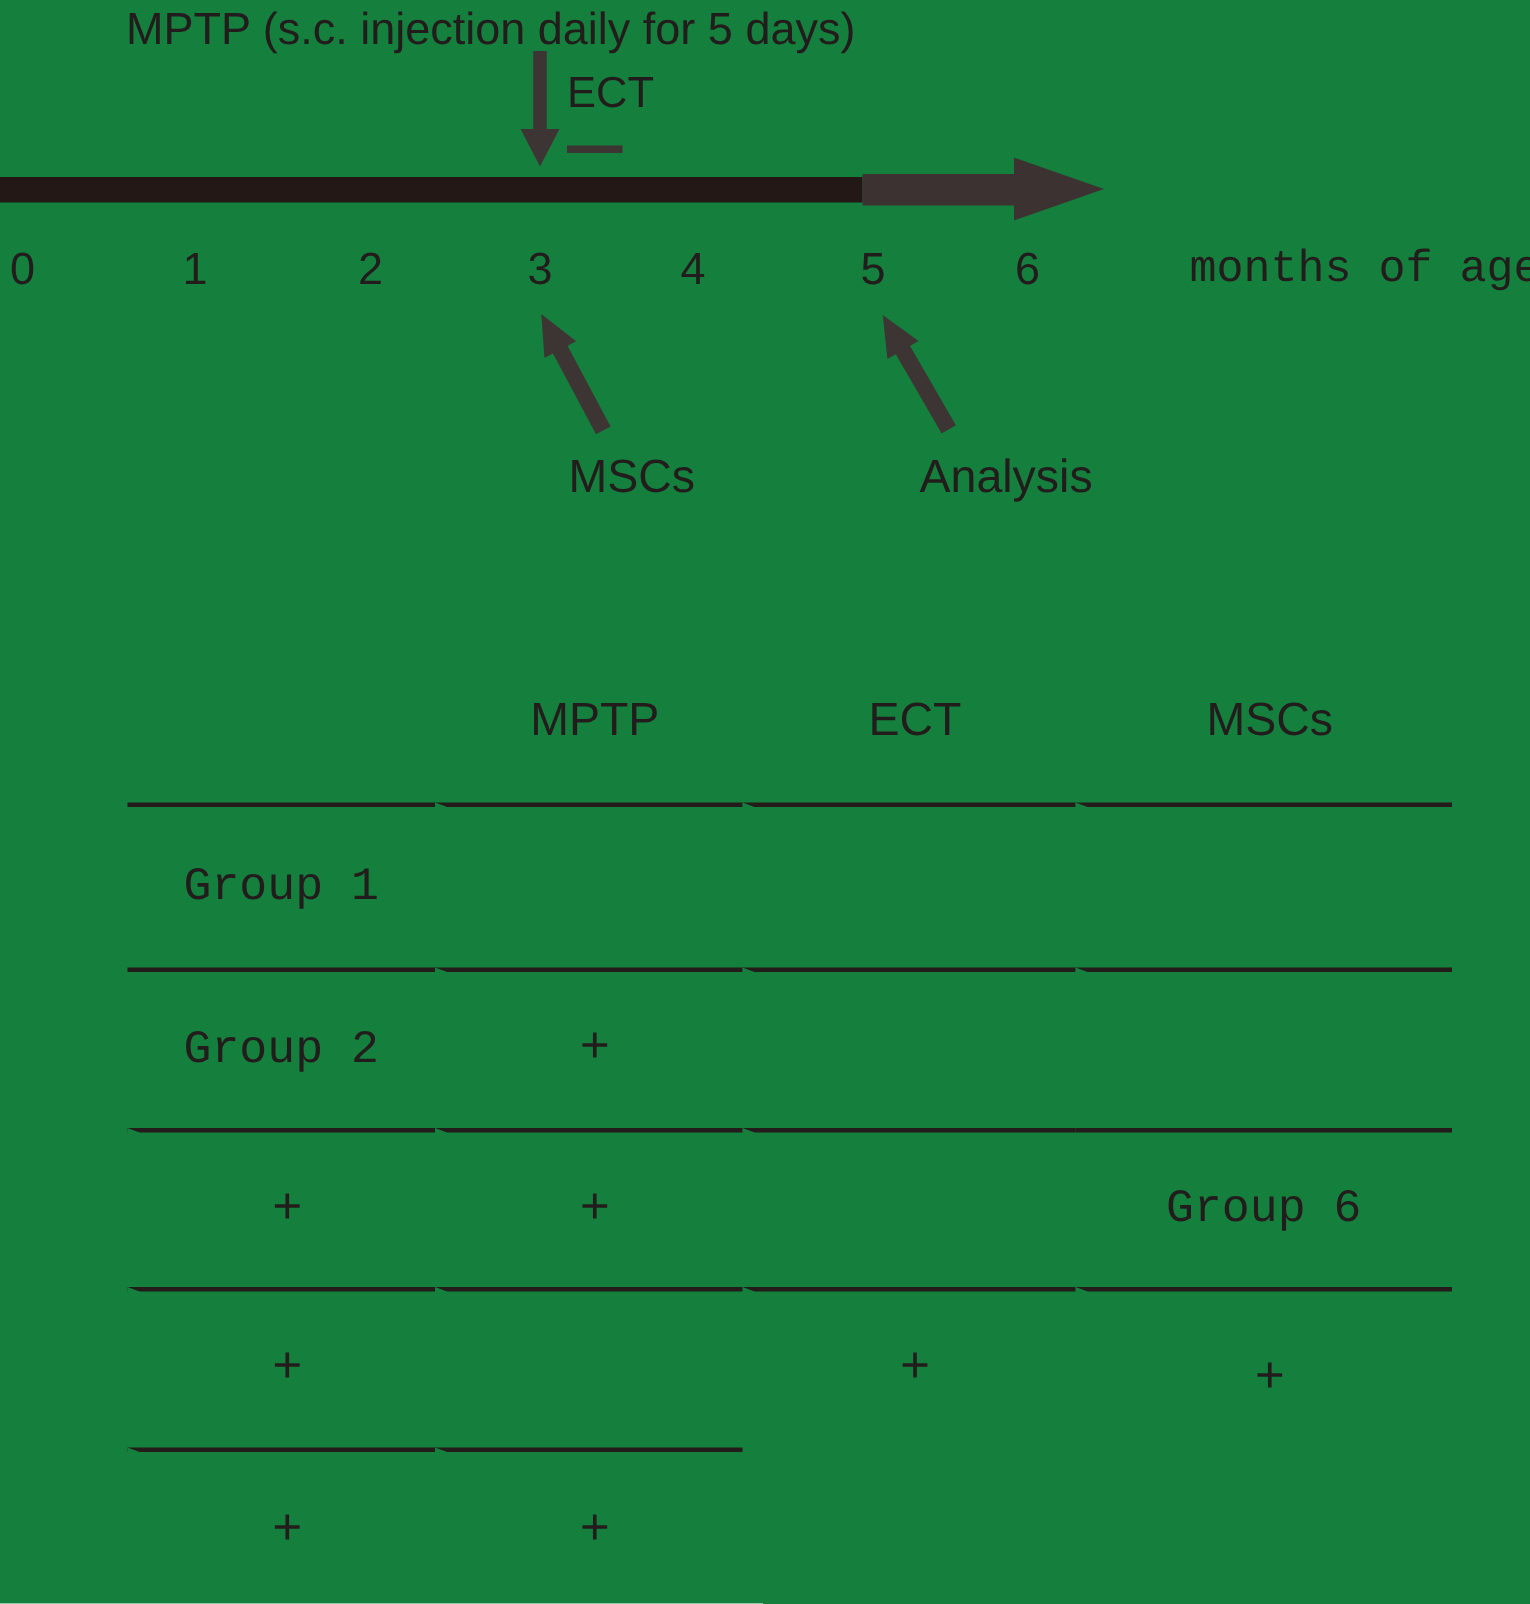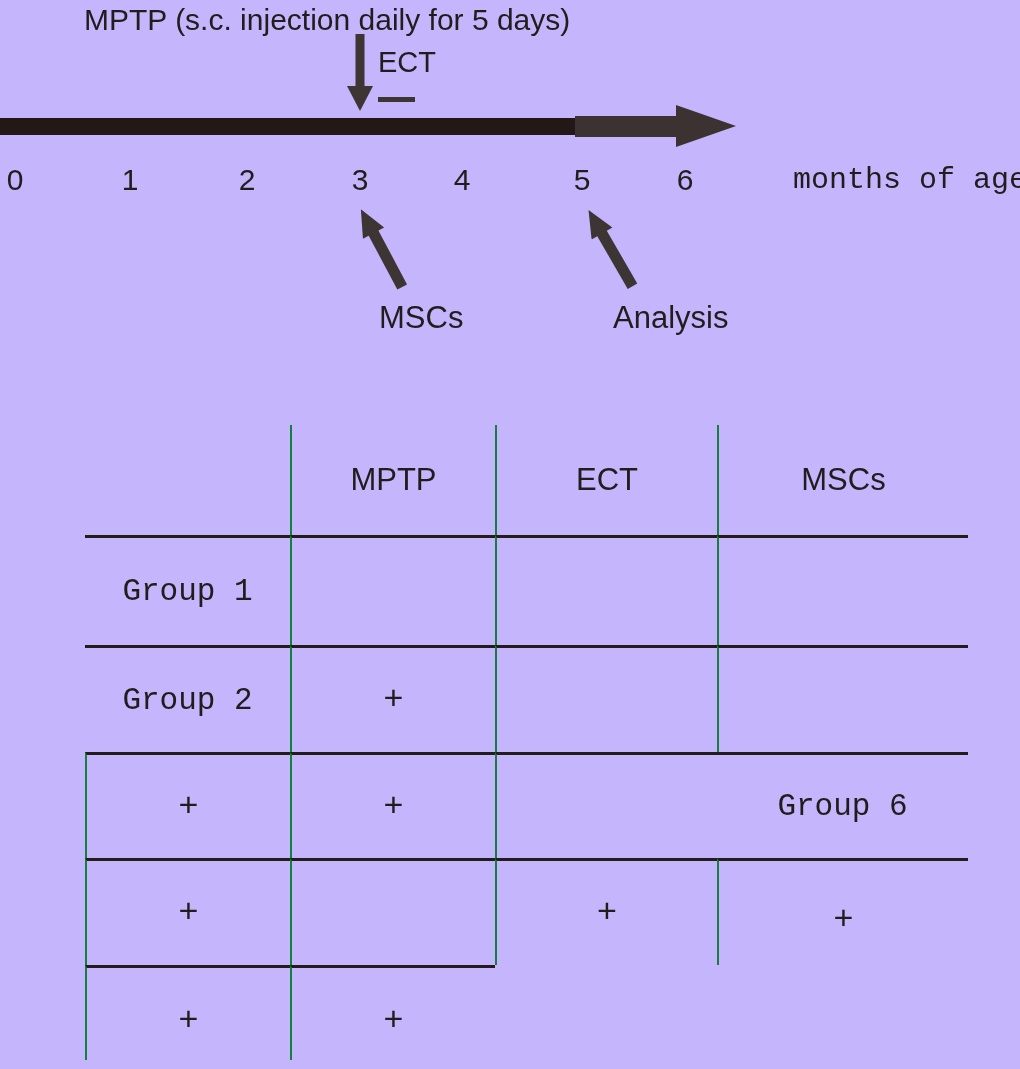--- a/index.html
+++ b/index.html
@@ -1,20 +1,20 @@
 <!DOCTYPE html>
 <html><head>
 <meta charset="utf-8">
 <style>
   html, body { margin: 0; padding: 0; background: #ffffff; }
   #figure {
     position: relative;
     width: 1020px;
     height: 1069px;
-    background: #c4b5fd;
+    background: #15803d;
     font-family: "Liberation Sans", sans-serif;
     color: #231c1c;
     overflow: hidden;
   }
   .abs { position: absolute; }
 
   
   .tl-title {
     left: 84px; top: 3px;
     font-size: 30px; line-height: 1.1;
@@ -80,21 +80,21 @@
     grid-template-columns: 205px 205px 222px 251px;
     grid-template-rows: 110px 110px 107px 106px 107px 95px;
   }
   .cell {
     box-sizing: border-box;
     display: flex;
     align-items: center;
     justify-content: center;
     font-size: 31px;
   }
-  .bl { border-left: 2px solid #15803d; }
+  .bl { border-left: 8px solid #15803d; }
   .bt { border-top: 3px solid #241b1b; font-family: Liberation Mono, monospace; }
   .plus-cell { font-size: 34px; }
   .last { padding-top: 14px; }
 </style>
 </head>
 <body>
 
 <div id="figure">
 
   <div class="abs tl-title">MPTP (s.c. injection daily for 5 days)</div>

